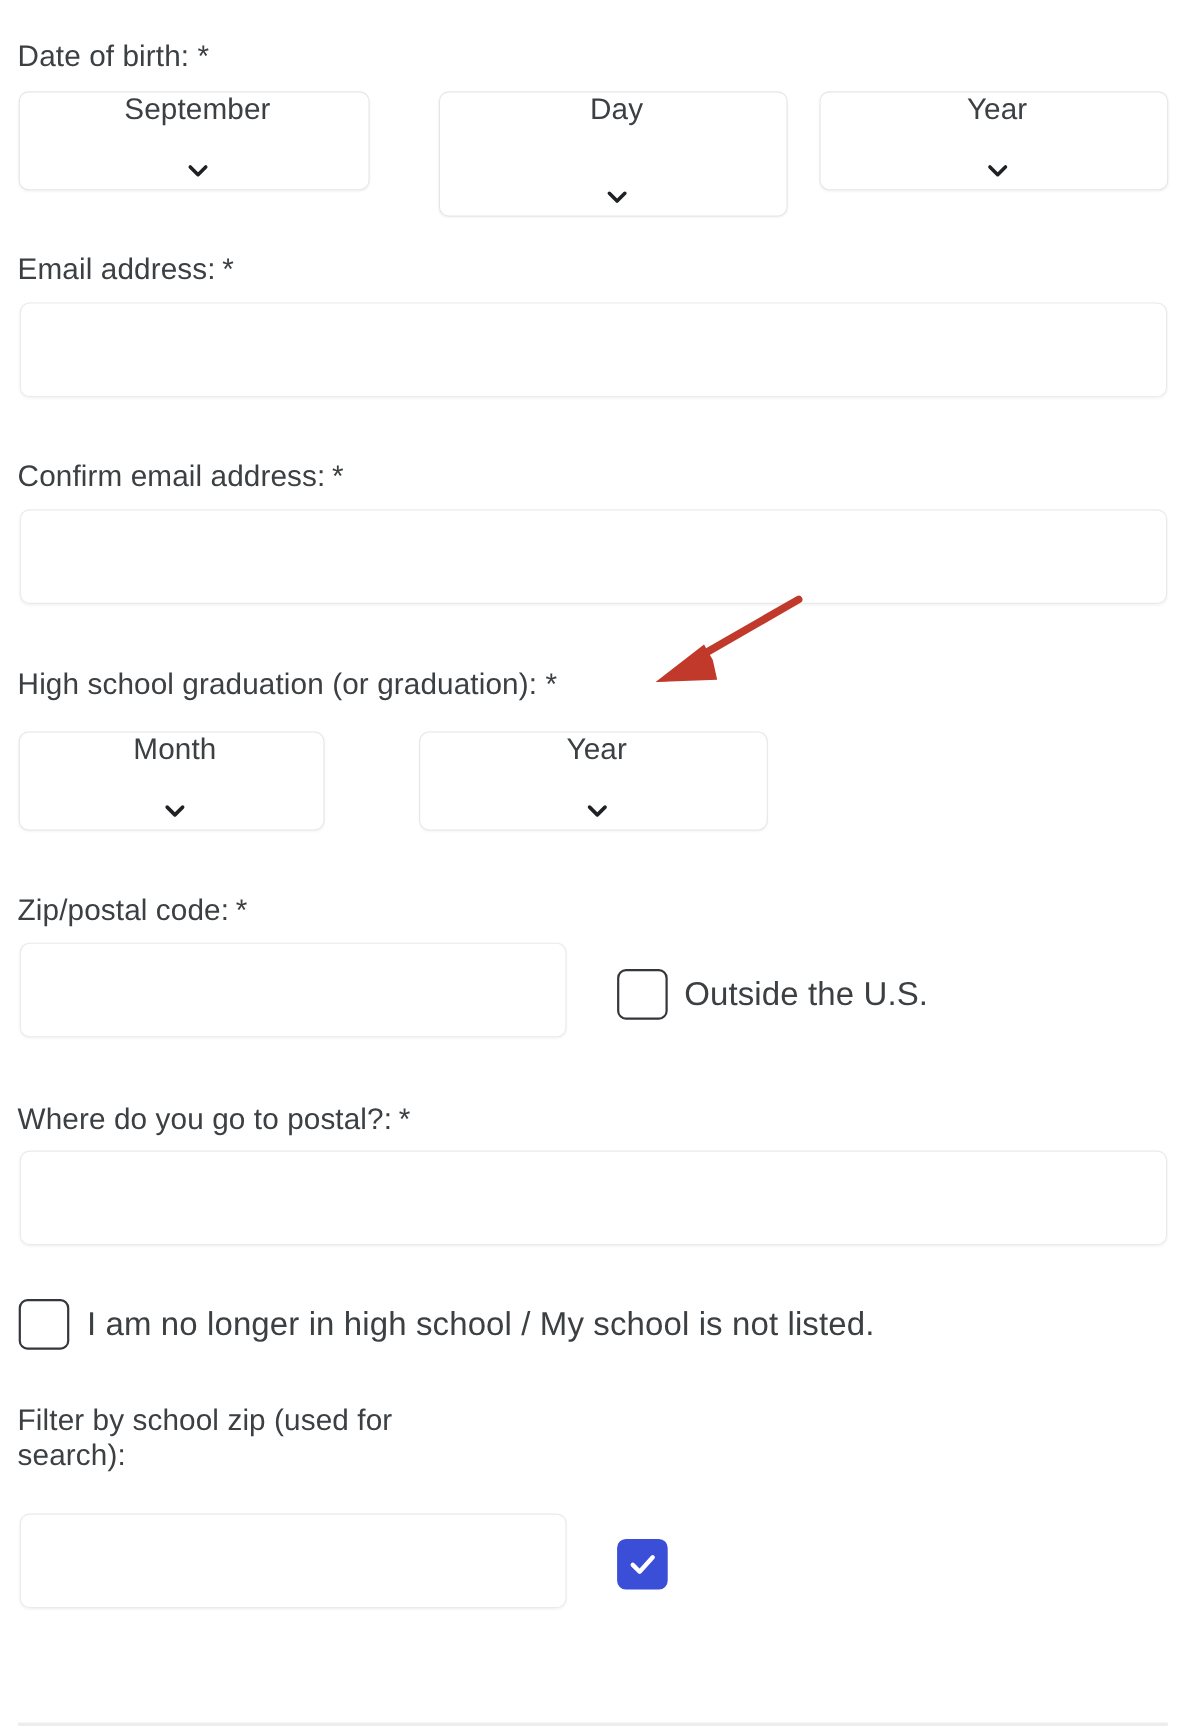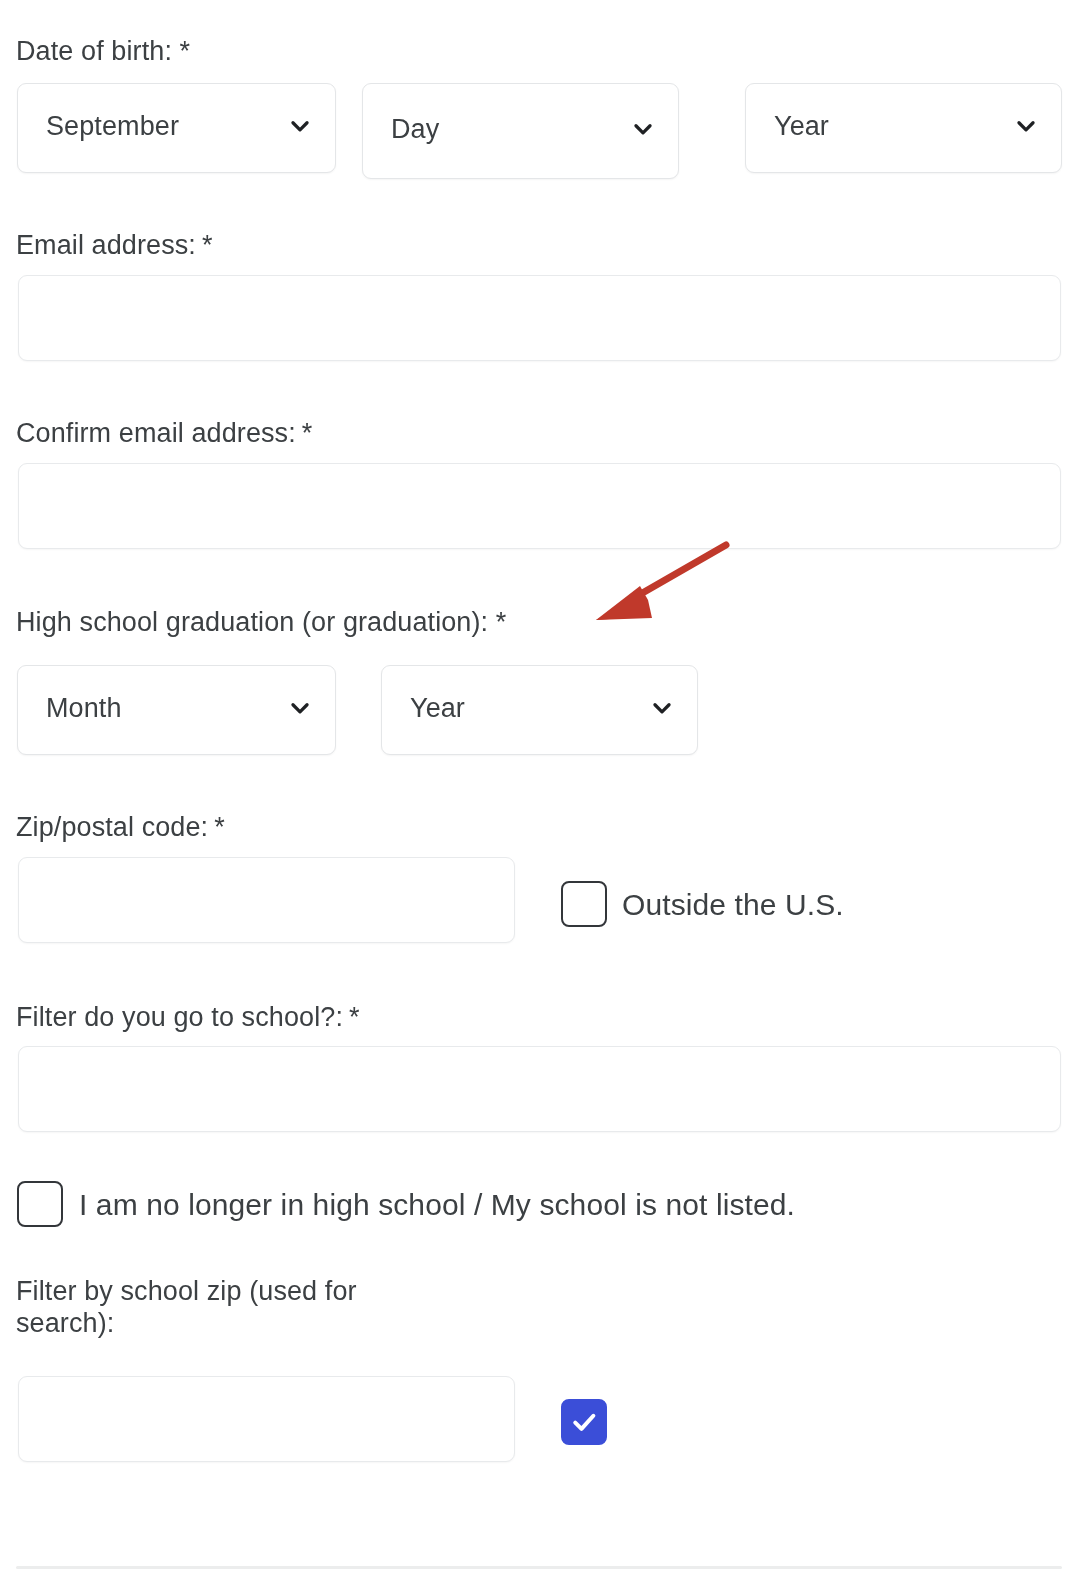--- a/index.html
+++ b/index.html
@@ -45,20 +45,21 @@
     position: absolute;
     box-sizing: border-box;
     background: #ffffff;
     border: 1px solid #e4e6e8;
     border-radius: 9px;
     box-shadow: 0 1px 2px rgba(0,0,0,0.045);
     display: flex;
     align-items: center;
     justify-content: space-between;
     padding: 0 22px 4px 28px;
+    flex-direction: column;
   }
   .select .sel-text {
     font-size: 27px;
     color: #3c4043;
     letter-spacing: 0.1px;
   }
   .chev {
     width: 26px;
     height: 26px;
     flex: 0 0 auto;
@@ -135,21 +136,21 @@
 
   <div class="select" style="left:17px; top:83px; width:319px; height:90px;">
     <span class="sel-text">September</span>
     <span class="chev">
       <svg viewBox="0 0 24 24" width="26" height="26">
           <path d="M5.5 9 L12 15.5 L18.5 9" fill="none" stroke="#1f2124" stroke-width="3" stroke-linecap="round" stroke-linejoin="round"></path>
         </svg>
     </span>
   </div>
 
-  <div class="select" style="left:362px; top:83px; width:317px; height:96px;gap:48px;">
+  <div class="select" style="left:399px; top:83px; width:317px; height:114px;gap:48px;">
     <span class="sel-text">Day</span>
     <span class="chev">
       <svg viewBox="0 0 24 24" width="26" height="26">
           <path d="M5.5 9 L12 15.5 L18.5 9" fill="none" stroke="#1f2124" stroke-width="3" stroke-linecap="round" stroke-linejoin="round"></path>
         </svg>
     </span>
   </div>
 
   <div class="select" style="left:745px; top:83px; width:317px; height:90px;">
     <span class="sel-text">Year</span>
@@ -163,21 +164,21 @@
   <div class="label" style="left:16px; top:228px;"><span>Email address:</span><span class="req" style="padding-left:6px;">*</span></div>
 
   <div class="textbox" style="left:18px; top:275px; width:1043px; height:86px;"></div>
 
   <div class="label" style="left:16px; top:416px;"><span>Confirm email address:</span><span class="req" style="padding-left:6px;">*</span></div>
 
   <div class="textbox" style="left:18px; top:463px; width:1043px; height:86px;"></div>
 
   <div class="label" style="left:16px; top:605px;"><span>High school graduation (or graduation): </span><span class="req">*</span></div>
 
-  <div class="select" style="left:17px; top:665px; width:319px; height:90px;">
+  <div class="select" style="left:17px; top:665px; width:278px; height:90px;">
     <span class="sel-text">Month</span>
     <span class="chev">
       <svg viewBox="0 0 24 24" width="26" height="26">
           <path d="M5.5 9 L12 15.5 L18.5 9" fill="none" stroke="#1f2124" stroke-width="3" stroke-linecap="round" stroke-linejoin="round"></path>
         </svg>
     </span>
   </div>
 
   <div class="select" style="left:381px; top:665px; width:317px; height:90px;">
     <span class="sel-text">Year</span>
@@ -188,21 +189,21 @@
     </span>
   </div>
 
   <div class="label" style="left:16px; top:810px;"><span>Zip/postal code:</span><span class="req" style="padding-left:6px;">*</span></div>
 
   <div class="textbox" style="left:18px; top:857px; width:497px; height:86px;"></div>
 
   <div class="cbox off" style="left:561px; top:881px;"></div>
   <div class="cb-label" style="left:622px; top:888px;">Outside the U.S.</div>
 
-  <div class="label" style="left:16px; top:1000px;"><span>Filter do you go to school?:</span><span class="req" style="padding-left:6px;">*</span></div>
+  <div class="label" style="left:16px; top:1000px;"><span>Where do you go to postal?:</span><span class="req" style="padding-left:6px;">*</span></div>
 
   <div class="textbox" style="left:18px; top:1046px; width:1043px; height:86px;"></div>
 
   <div class="cbox off" style="left:17px; top:1181px;"></div>
   <div class="cb-label" style="left:79px; top:1188px;">I am no longer in high school / My school is not listed.</div>
 
   <div class="label wrap" style="left:16px; top:1275px;"><span>Filter by school zip (used for search):</span></div>
 
   <div class="textbox" style="left:18px; top:1376px; width:497px; height:86px;"></div>
 

